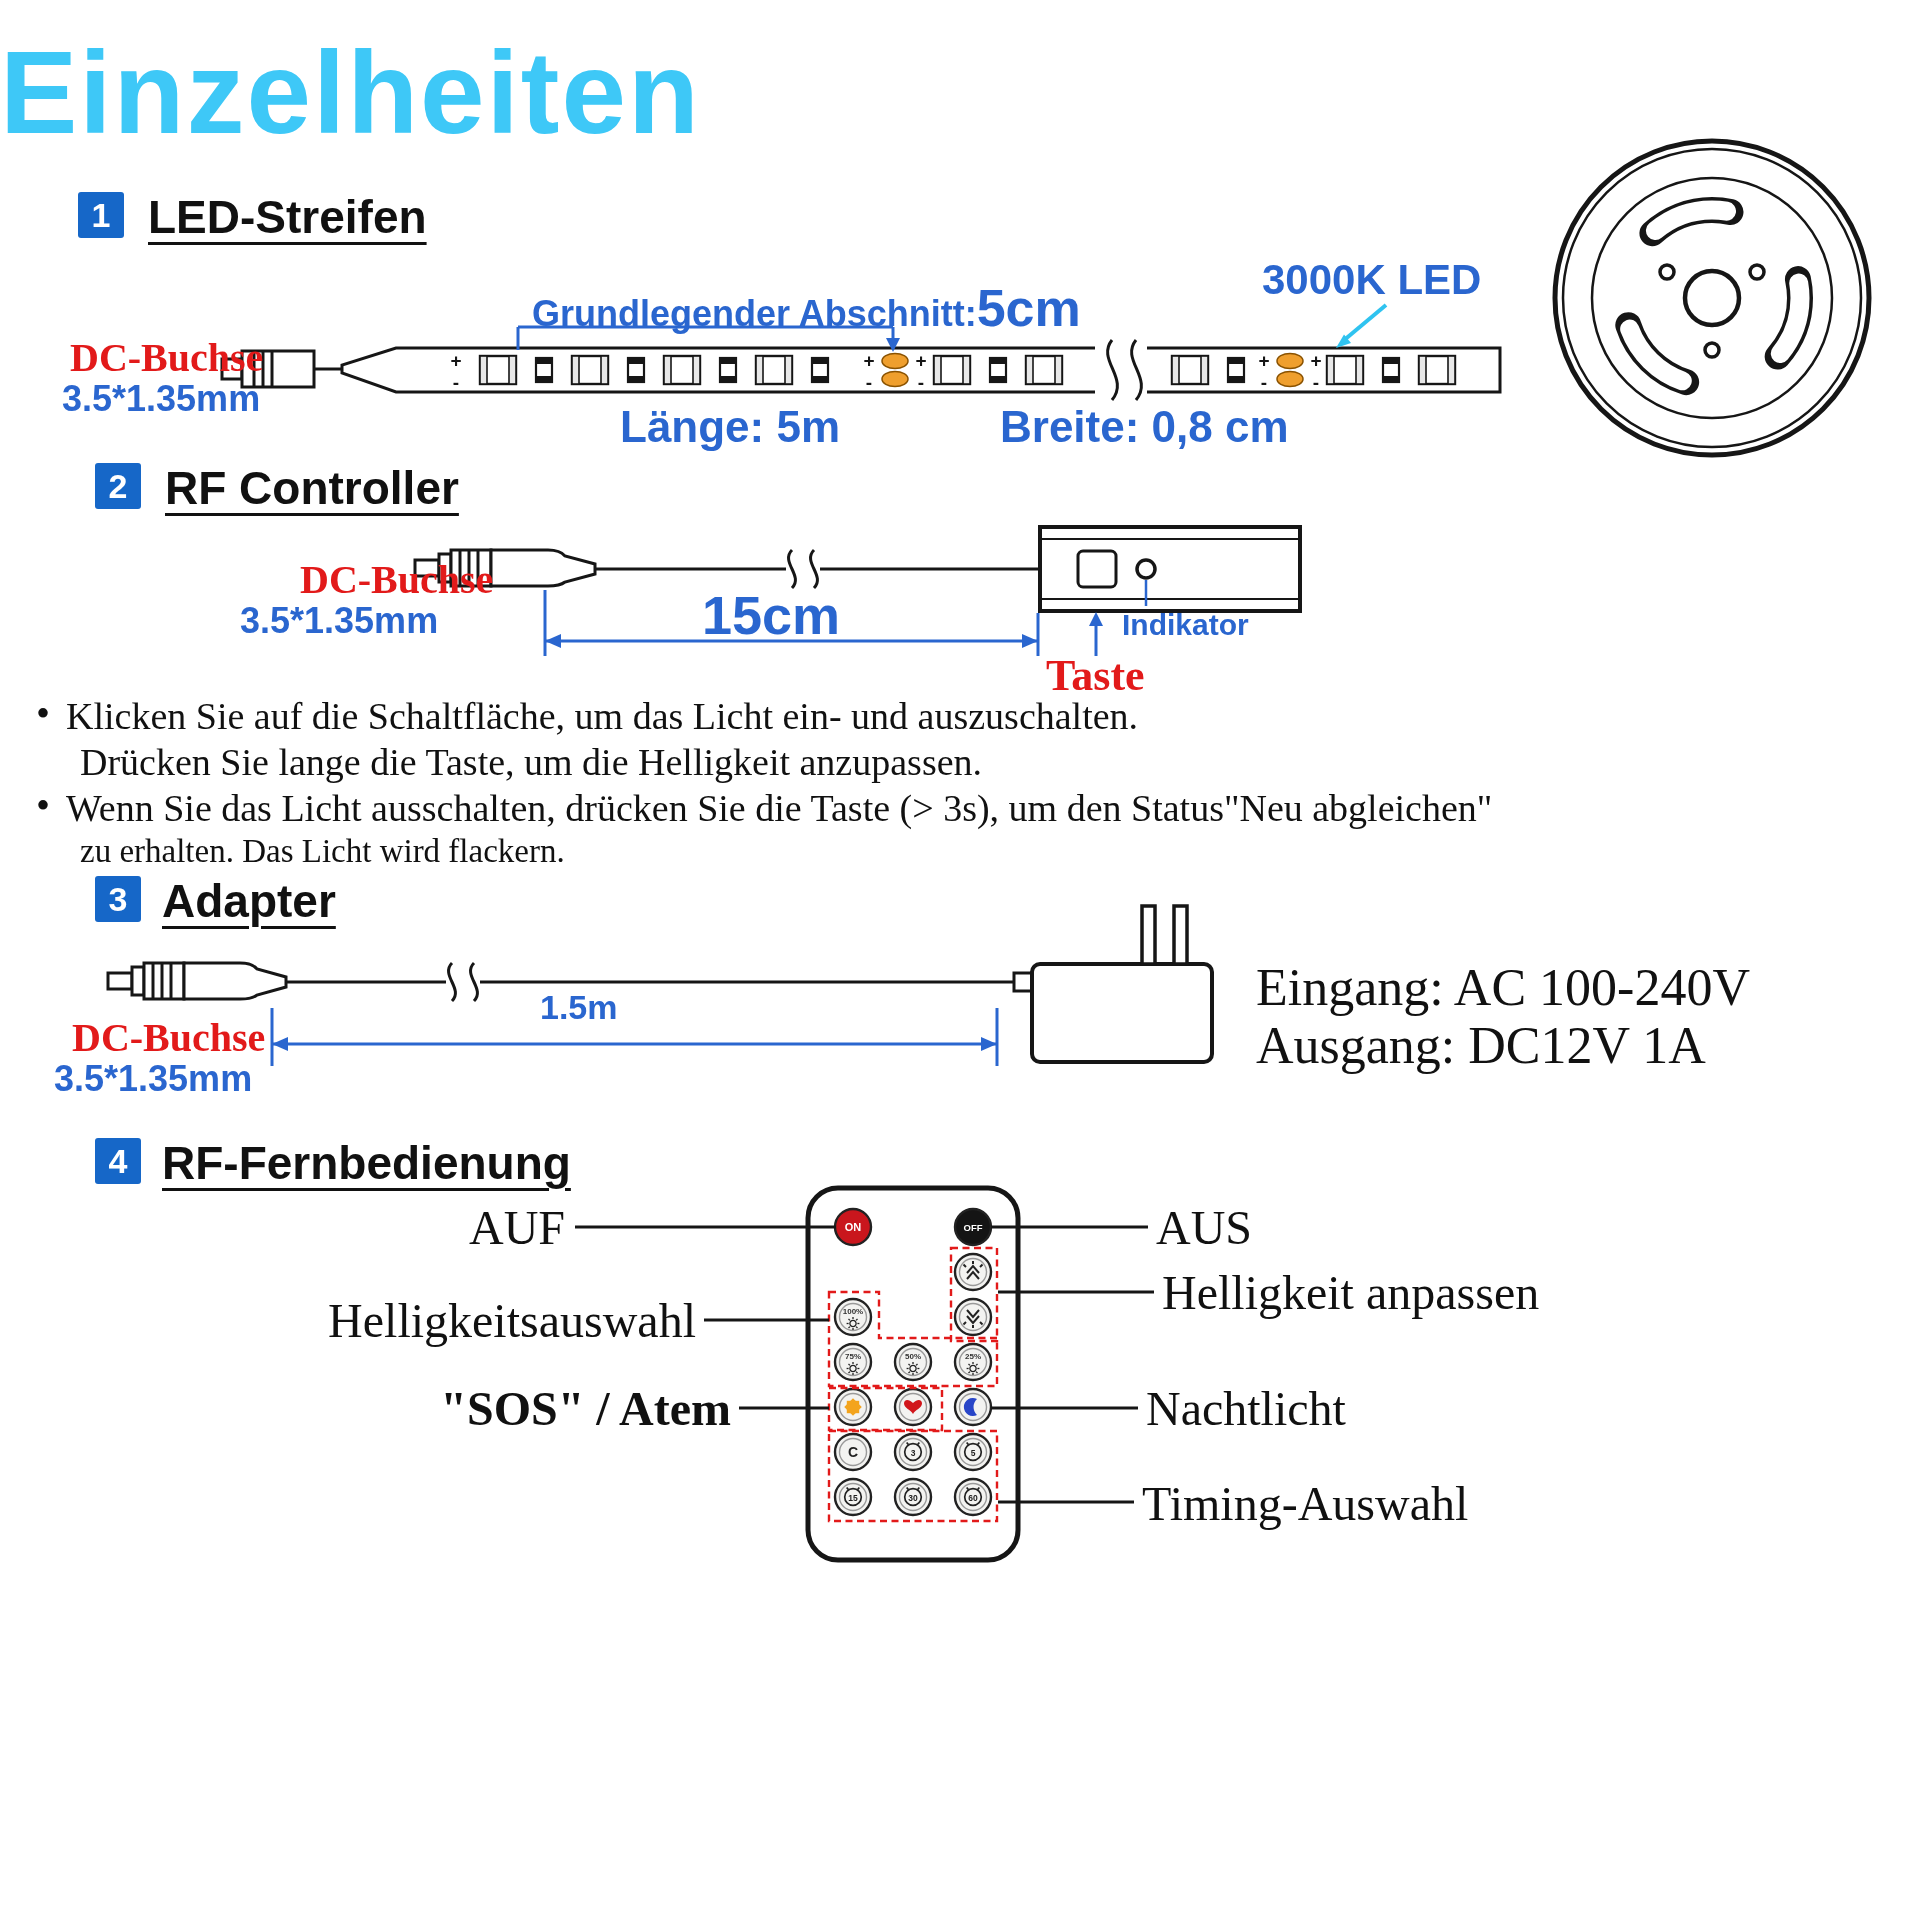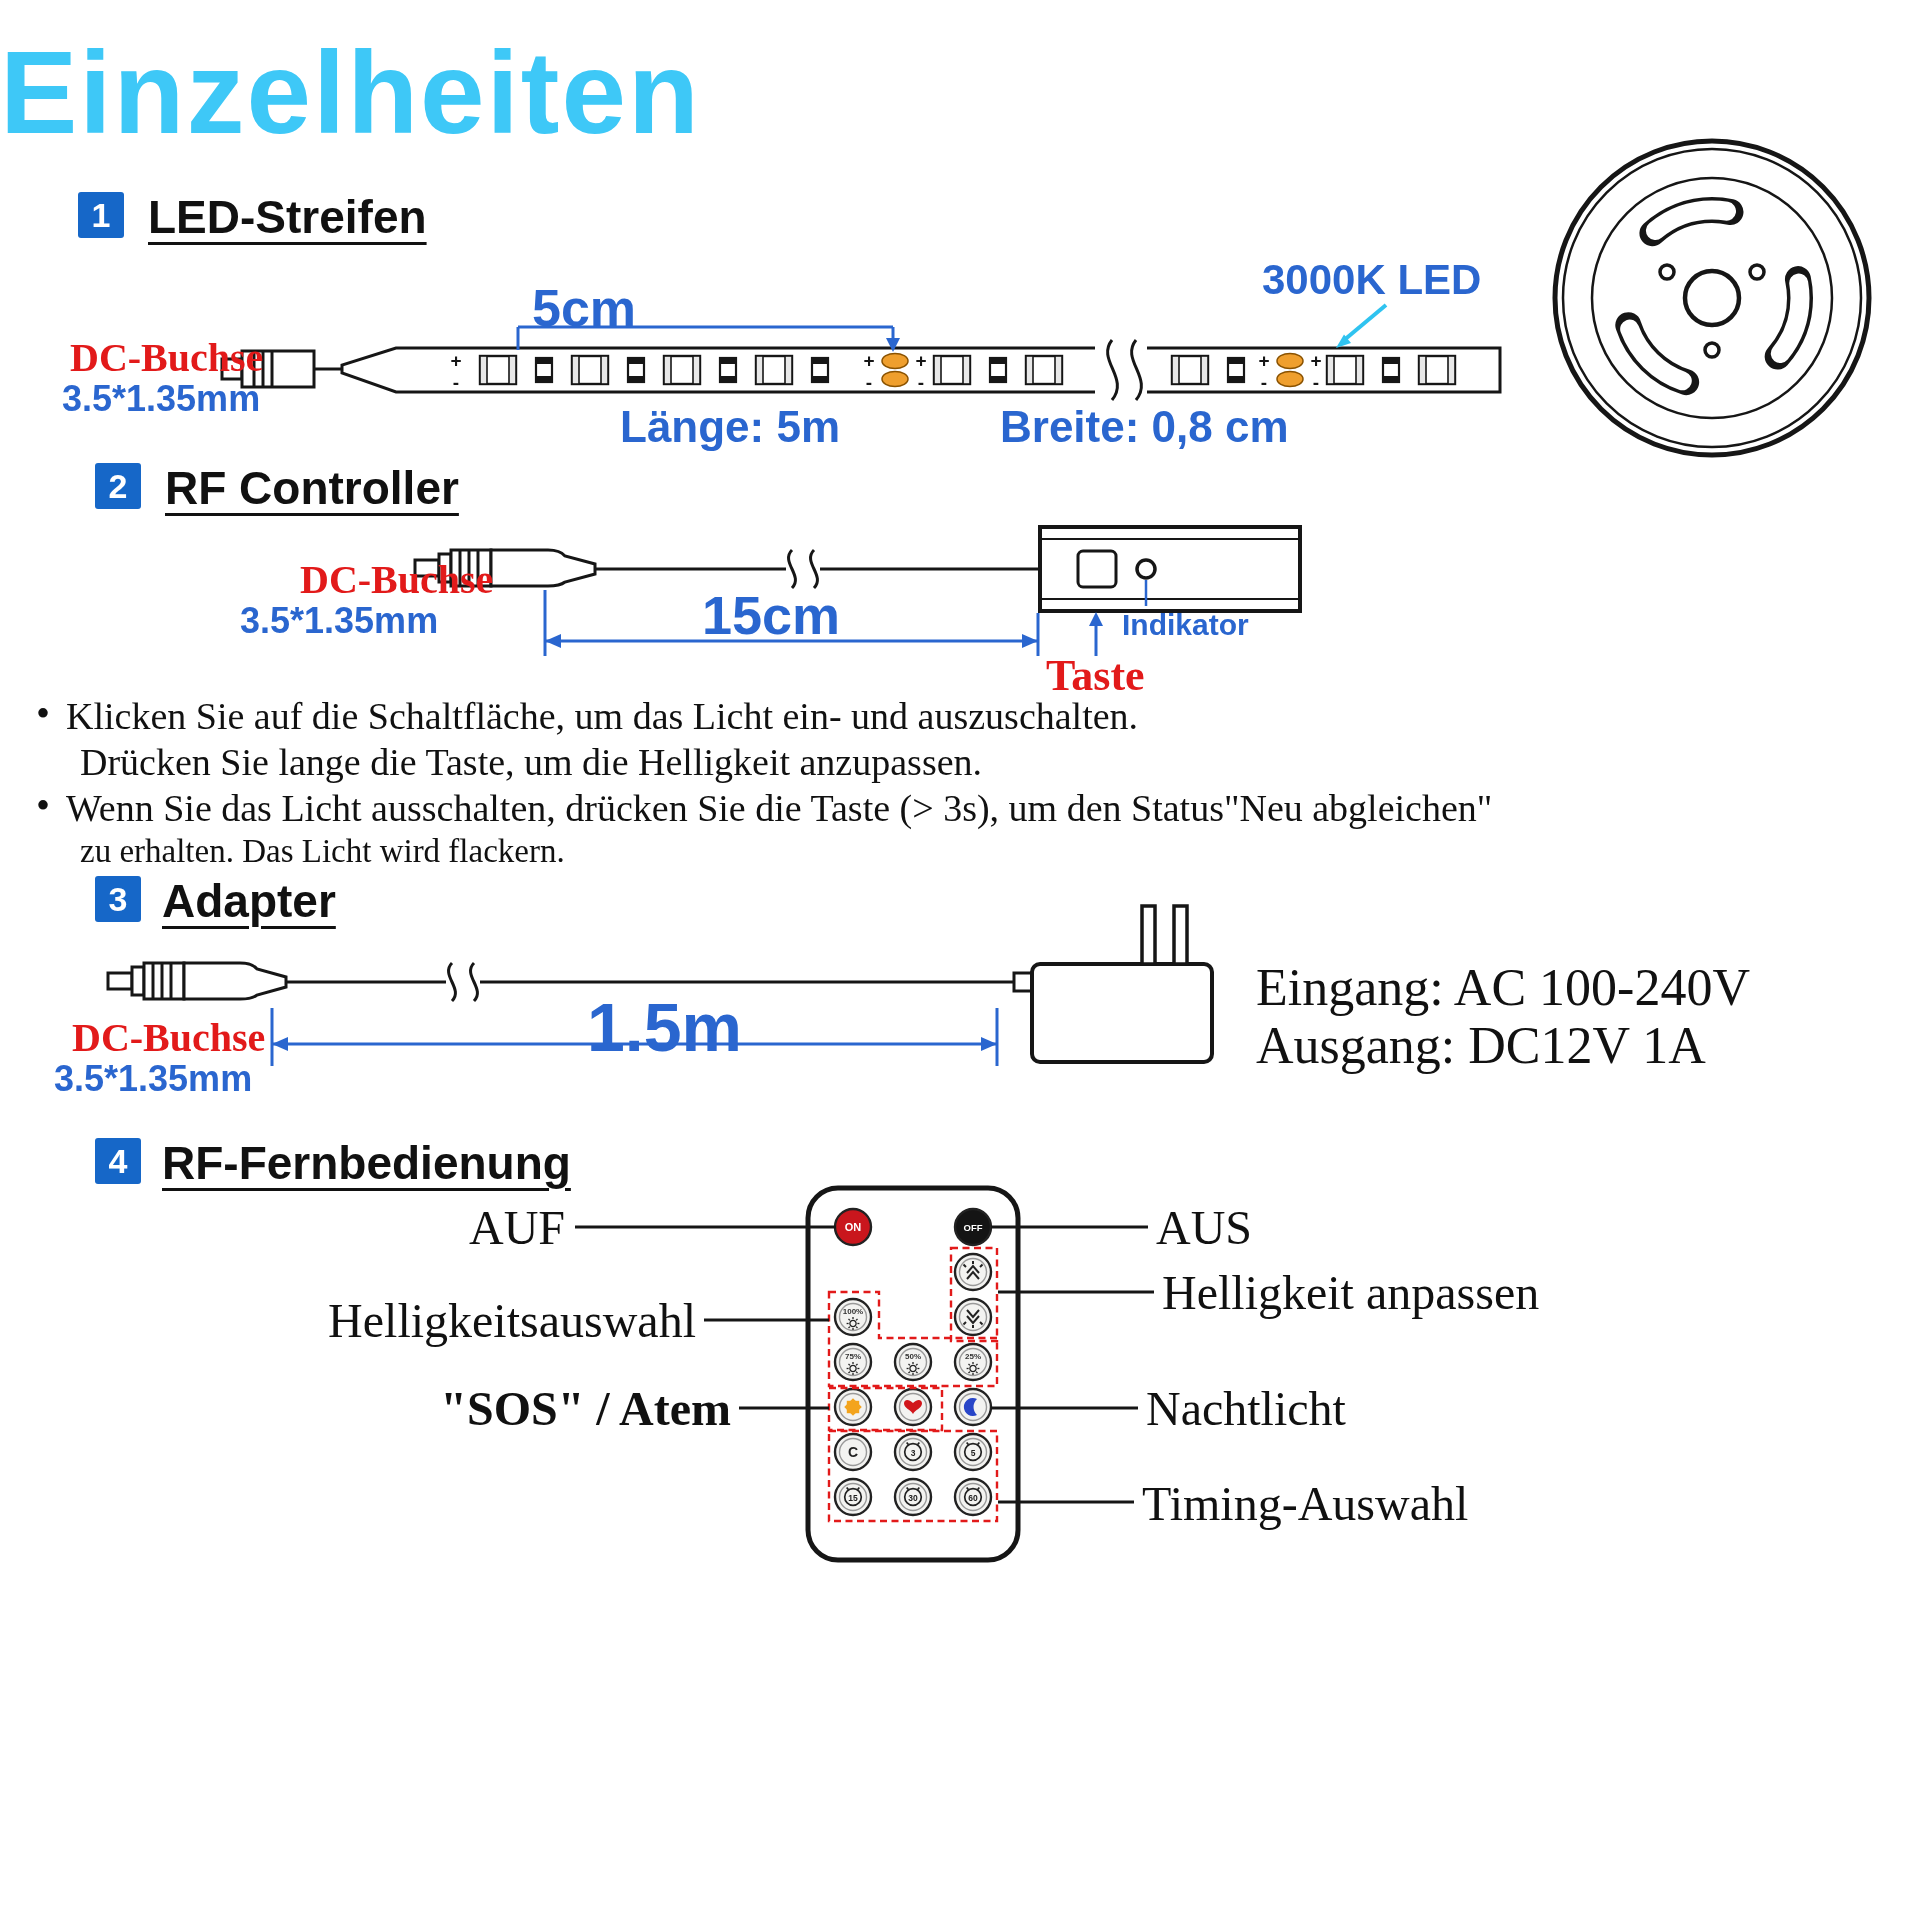--- a/index.html
+++ b/index.html
@@ -317,20 +317,21 @@
 <div class="abs badge" style="left:95px;top:463px">2</div>
 <div class="abs seclabel" style="left:165px;top:461px">RF Controller</div>
 <div class="abs badge" style="left:95px;top:876px">3</div>
 <div class="abs seclabel" style="left:162px;top:874px">Adapter</div>
 <div class="abs badge" style="left:95px;top:1138px">4</div>
 <div class="abs seclabel" style="left:162px;top:1136px">RF-Fernbedienung</div>
 
 <div class="abs red" style="left:70px;top:334px;font-size:40px">DC-Buchse</div>
 <div class="abs blue" style="left:62px;top:378px;font-size:36px">3.5*1.35mm</div>
 <div class="abs" style="left:532px;top:278px;display:flex;align-items:baseline">
+  <span class="blue" style="font-size:36px">Grundlegender Abschnitt:</span>
   <span class="blue" style="font-size:52px">5cm</span>
 </div>
 <div class="abs blue" style="left:1262px;top:256px;font-size:42px">3000K LED</div>
 <div class="abs blue" style="left:620px;top:402px;font-size:44px">Länge: 5m</div>
 <div class="abs blue" style="left:1000px;top:402px;font-size:44px">Breite: 0,8 cm</div>
 
 <div class="abs red" style="left:300px;top:556px;font-size:40px">DC-Buchse</div>
 <div class="abs blue" style="left:240px;top:600px;font-size:36px">3.5*1.35mm</div>
 <div class="abs blue" style="left:640px;top:584px;width:200px;text-align:right;font-size:54px">15cm</div>
 <div class="abs blue" style="left:1122px;top:608px;font-size:30px">Indikator</div>
@@ -338,21 +339,21 @@
 
 <span class="abs serif" style="left:36px;top:690px;font-size:40px">•</span>
 <div class="abs serif" style="left:66px;top:694px;font-size:38px">Klicken Sie auf die Schaltfläche, um das Licht ein- und auszuschalten.</div>
 <div class="abs serif" style="left:80px;top:740px;font-size:38px">Drücken Sie lange die Taste, um die Helligkeit anzupassen.</div>
 <span class="abs serif" style="left:36px;top:782px;font-size:40px">•</span>
 <div class="abs serif" style="left:66px;top:786px;font-size:38px">Wenn Sie das Licht ausschalten, drücken Sie die Taste (&gt; 3s), um den Status"Neu abgleichen"</div>
 <div class="abs serif" style="left:80px;top:833px;font-size:33px">zu erhalten. Das Licht wird flackern.</div>
 
 <div class="abs red" style="left:72px;top:1014px;font-size:40px">DC-Buchse</div>
 <div class="abs blue" style="left:54px;top:1058px;font-size:36px">3.5*1.35mm</div>
-<div class="abs blue" style="left:552px;top:988px;width:190px;text-align:right;font-size:68px">1.5m</div>
+<div class="abs blue" style="left:540px;top:988px;width:190px;text-align:left;font-size:34px">1.5m</div>
 <div class="abs serif" style="left:1256px;top:958px;font-size:52px">Eingang: AC 100-240V</div>
 <div class="abs serif" style="left:1256px;top:1016px;font-size:52px">Ausgang: DC12V 1A</div>
 
 <div class="abs serif" style="left:420px;top:1200px;width:145px;text-align:right;font-size:48px">AUF</div>
 <div class="abs serif" style="left:1156px;top:1200px;font-size:48px">AUS</div>
 <div class="abs serif" style="left:1162px;top:1265px;font-size:48px">Helligkeit anpassen</div>
 <div class="abs serif" style="left:230px;top:1293px;width:466px;text-align:right;font-size:48px">Helligkeitsauswahl</div>
 <div class="abs serif" style="left:300px;top:1381px;width:431px;text-align:right;font-size:48px;font-weight:bold">"SOS" / Atem</div>
 <div class="abs serif" style="left:1146px;top:1381px;font-size:48px">Nachtlicht</div>
 <div class="abs serif" style="left:1142px;top:1476px;font-size:48px">Timing-Auswahl</div>

